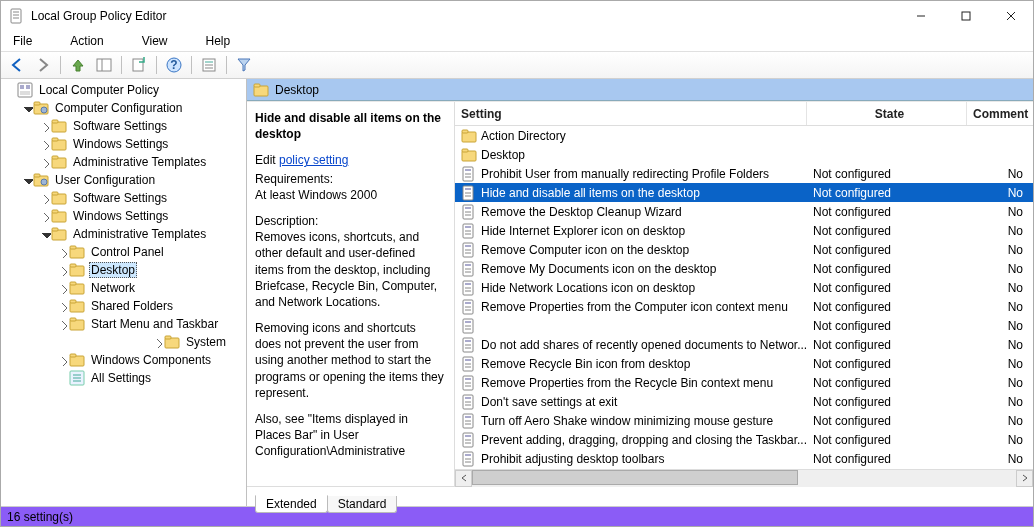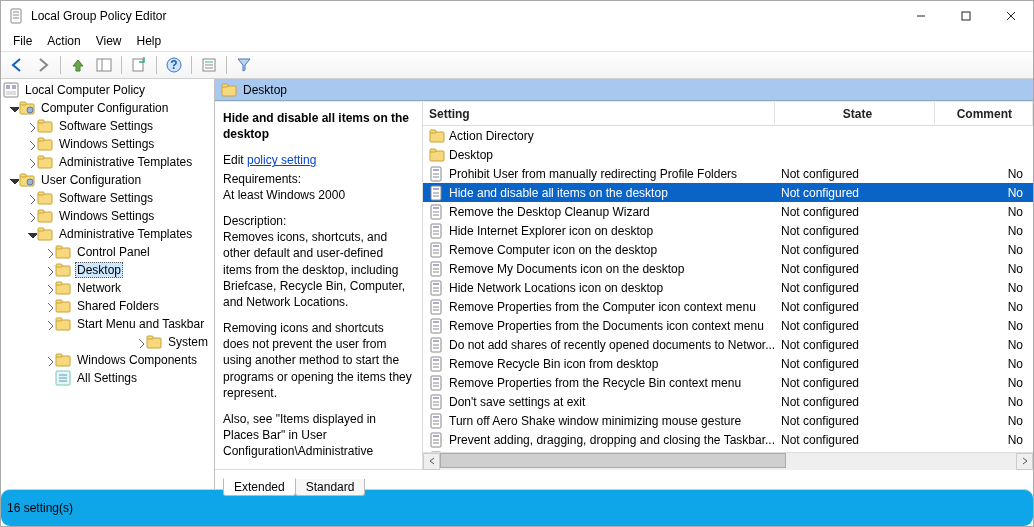--- a/index.html
+++ b/index.html
@@ -2,27 +2,27 @@
 <html><head>
 <meta charset="utf-8">
 <style>
 * { box-sizing: border-box; margin: 0; padding: 0; font-family: "Segoe UI", Tahoma, sans-serif; font-size: 12px; }
 body { width: 1034px; height: 527px; background: #fff; display: flex; flex-direction: column; overflow: hidden; border: 1px solid #aaa; }
 .titlebar { height: 30px; display: flex; align-items: center; padding-left: 8px; background: #fff; }
 .titlebar .icon { width: 16px; height: 16px; margin-right: 6px; }
 .titlebar .title { flex: 1; }
 .winbtns { display: flex; }
 .winbtn { width: 45px; height: 30px; display: flex; align-items: center; justify-content: center; }
-.menubar { height: 20px; display: flex; align-items: center; padding-left: 8px; gap: 7px; }
+.menubar { height: 20px; display: flex; align-items: center; padding-left: 8px; gap: 30px; }
 .menuitem { padding: 2px 4px; }
 .toolbar { height: 28px; border-top: 1px solid #e0e0e0; border-bottom: 1px solid #d0d0d0; display: flex; align-items: center; padding-left: 4px; background: linear-gradient(#fff,#f4f4f4); gap: 2px; }
 .tbtn { width: 24px; height: 22px; display: flex; align-items: center; justify-content: center; border: 1px solid transparent; border-radius: 2px; }
 .tsep { width: 1px; height: 18px; background: #c0c0c0; margin: 0 3px; }
 .body { flex: 1; display: flex; min-height: 0; }
-.tree-pane { width: 214px; border-right: 1px solid #c0c0c0; overflow-y: auto; padding: 2px 0; }
+.tree-pane { width: 246px; border-right: 1px solid #c0c0c0; overflow-y: auto; padding: 2px 14px; }
 .tree ul { list-style: none; }
 .tree li { white-space: nowrap; }
 .tree .row { display: flex; align-items: center; height: 18px; padding-right: 4px; }
 .tree .row.selected .label { background: #cde8ff; border: 1px dotted #555; padding: 0 1px; }
 .tree .expander { width: 12px; height: 12px; display: inline-flex; align-items: center; justify-content: center; margin-right: 0; color: #666; }
 .tree .icon { width: 16px; height: 16px; margin-right: 4px; flex-shrink: 0; }
 .tree .label { padding: 0 2px; }
 .right-pane { flex: 1; display: flex; flex-direction: column; min-width: 0; }
 .path-header { height: 22px; background: #a8c8f0; border-bottom: 1px solid #8ab; display: flex; align-items: center; padding-left: 6px; gap: 6px; }
 .content-shell { flex: 1; display: flex; min-height: 0; border-top: 1px solid #e8e8e8; position: relative; justify-content: flex-end; }
@@ -45,21 +45,21 @@
 .col-setting { width: 352px; flex-shrink: 0; }
 .col-state   { width: 160px; flex-shrink: 0; }
 .col-comment { flex: 1; }
 .hscroll-strip { height: 17px; background: #f0f0f0; border-top: 1px solid #ddd; display: flex; align-items: center; }
 .hscroll-strip .sbtn { width: 17px; height: 17px; display:flex; align-items:center; justify-content:center; background:#efefef; border:1px solid #ccc; }
 .hscroll-strip .track { flex:1; height:17px; background:#efefef; position:relative; }
 .hscroll-strip .thumb { position:absolute; left:0; top:0; height:15px; width:60%; background:#cfcfcf; border:1px solid #aaa; }
 .tabs-strip { height: 20px; display: flex; align-items: flex-end; padding-left: 8px; border-top: 1px solid #ddd; background: #fff; }
 .tab { padding: 1px 10px; border: 1px solid #bbb; border-top: none; border-radius: 0 0 3px 3px; margin-right: -1px; background: #f7f7f7; position: relative; top: 7px; }
 .tab.active { background: #fff; border-top: 1px solid #fff; font-weight: normal; }
-.statusbar { height: 37px; border-top: 1px solid #ccc; display: flex; align-items: center; padding-left: 6px; background: #0ea5e9; border-radius: 9px; }
+.statusbar { height: 20px; border-top: 1px solid #ccc; display: flex; align-items: center; padding-left: 6px; background: #8b5cf6; }
 
 svg { display:block; }
 </style>
 </head>
 <body>
 
 <svg width="0" height="0" style="position:absolute">
   <defs>
     <g id="i-folder">
         <rect x="1" y="4" width="14" height="10" rx="1" fill="#f7d87c" stroke="#c9a437"></rect>
@@ -624,21 +624,20 @@
               <div class="c-state col-state">Not configured</div>
               <div class="c-comment col-comment">No</div>
             </div>
             <div class="list-row">
               <div class="c-setting col-setting">
                 <span class="rowicon">
                   <svg width="16" height="16">
                     <use href="#i-policy"></use>
                   </svg>
                 </span>
-                <span>Remove Properties from the Documents icon context menu</span>
               </div>
               <div class="c-state col-state">Not configured</div>
               <div class="c-comment col-comment">No</div>
             </div>
             <div class="list-row">
               <div class="c-setting col-setting">
                 <span class="rowicon">
                   <svg width="16" height="16">
                     <use href="#i-policy"></use>
                   </svg>

